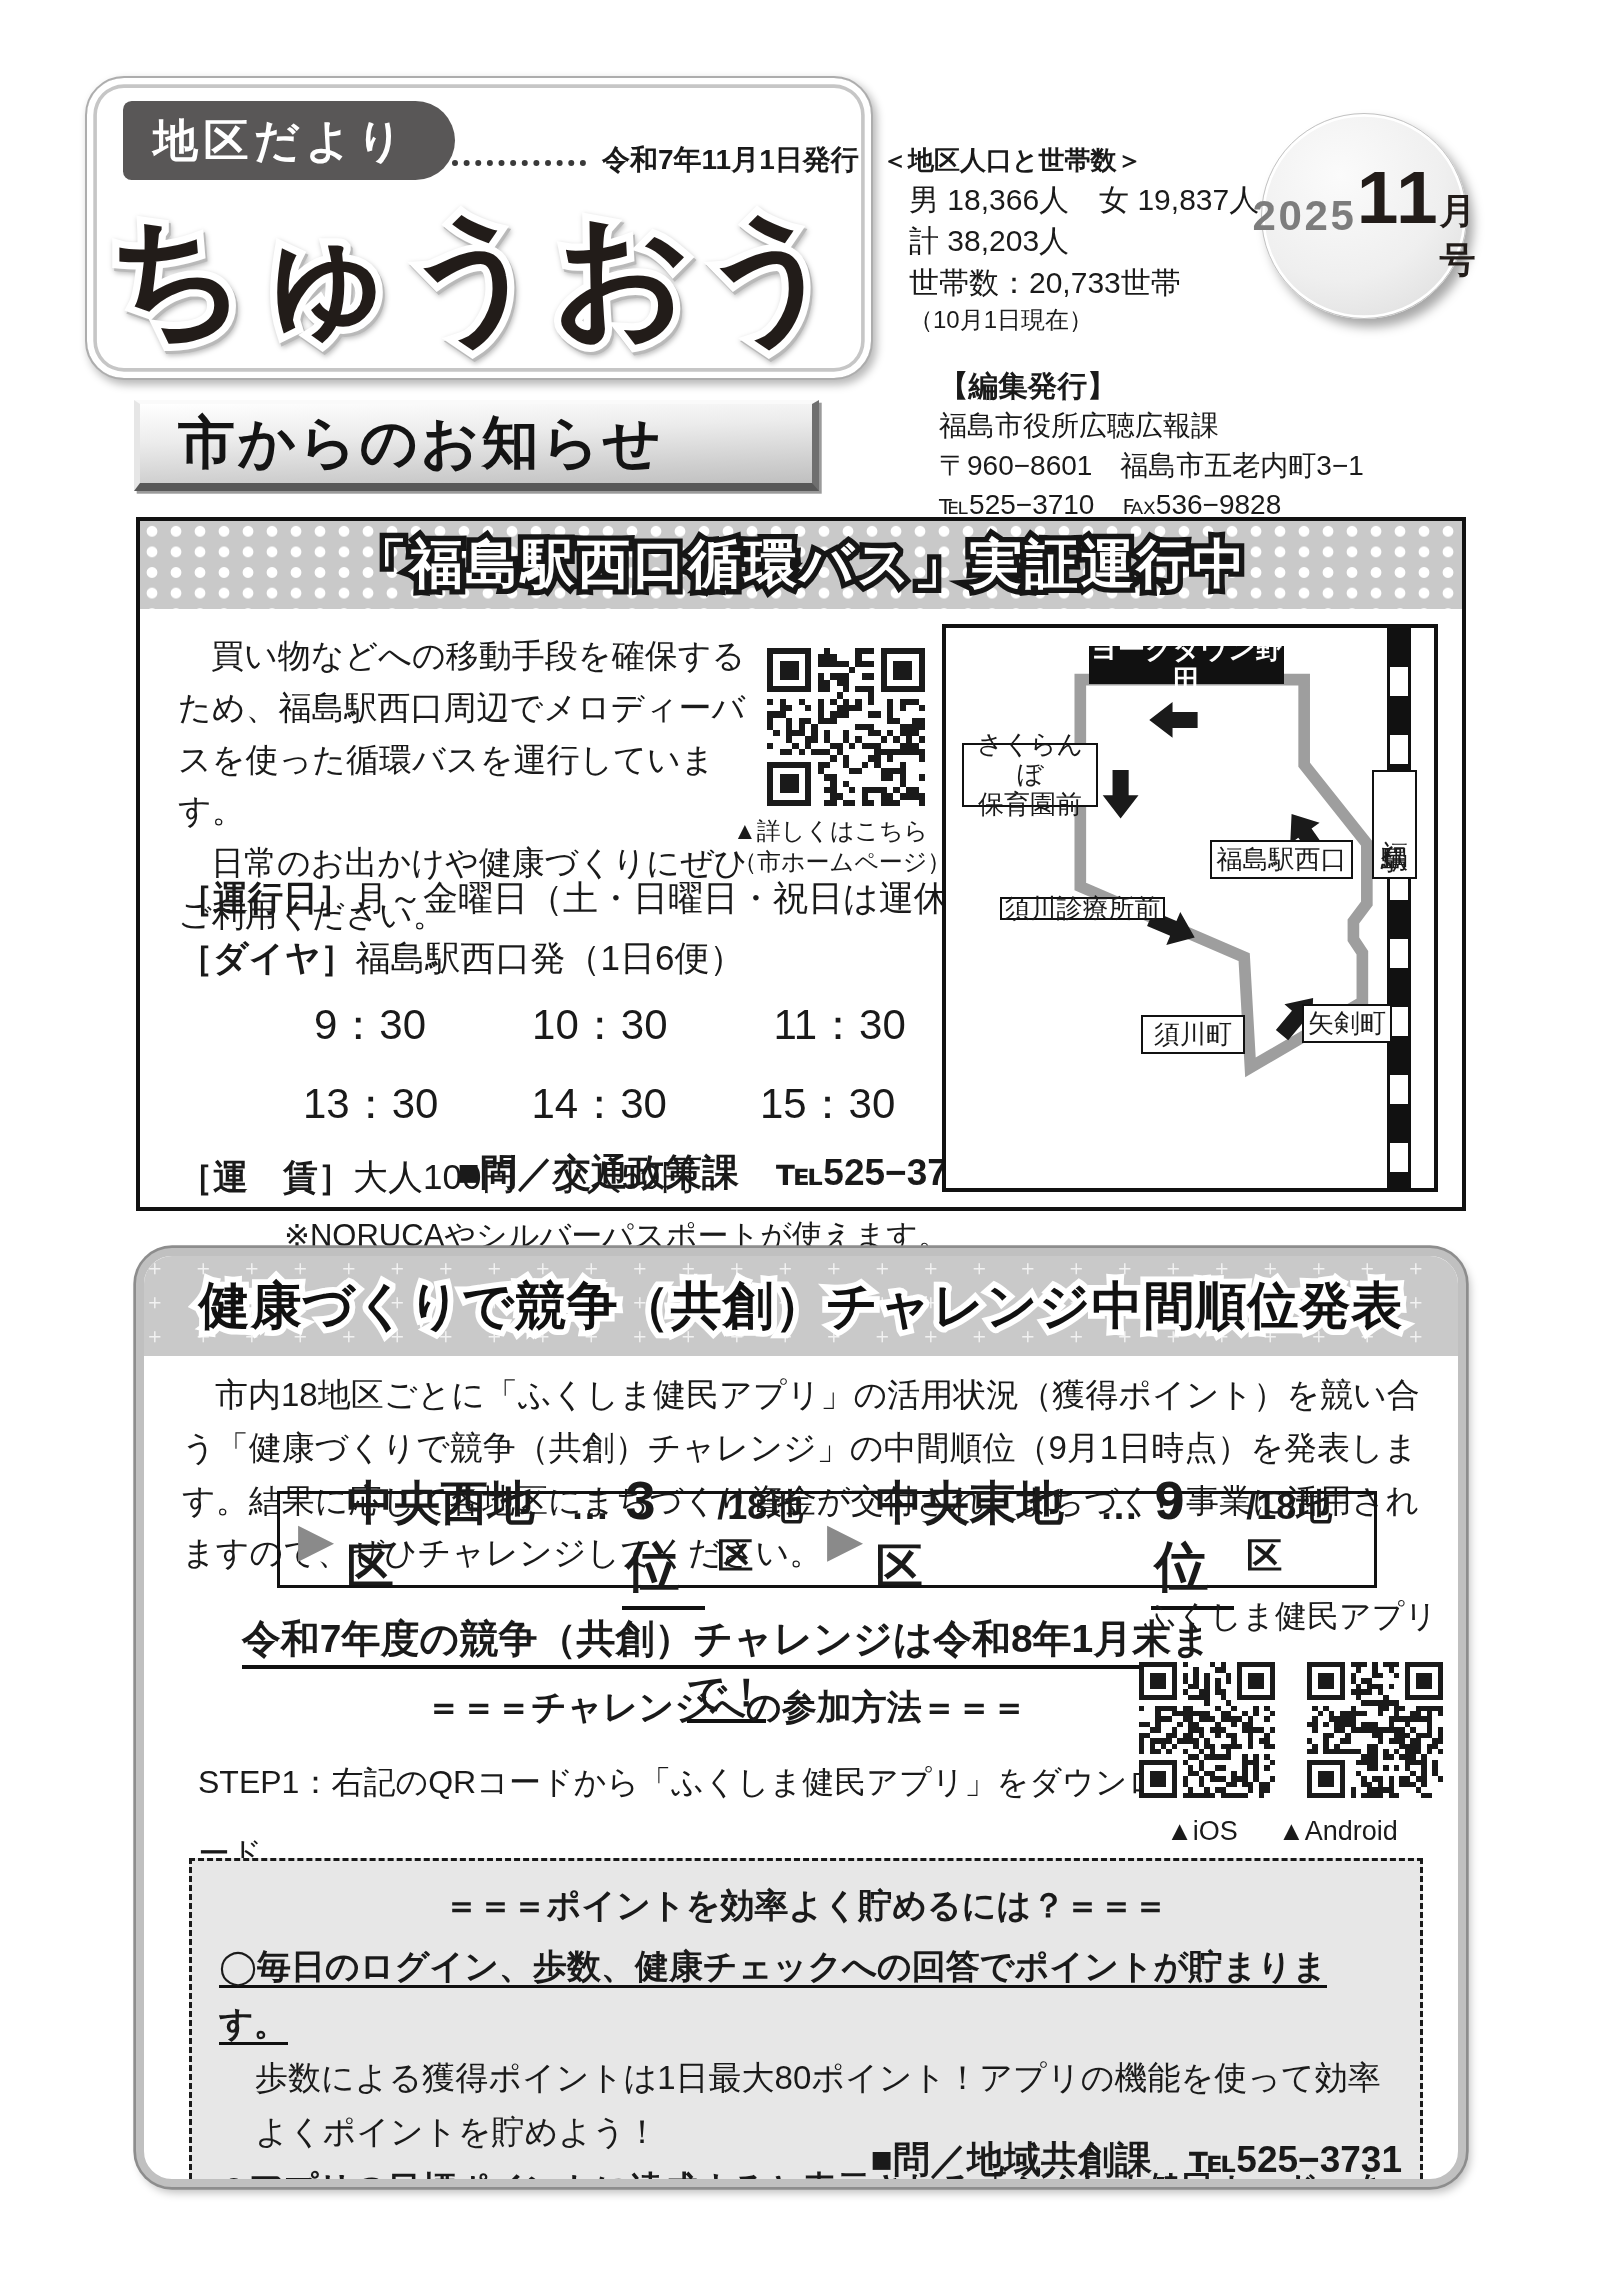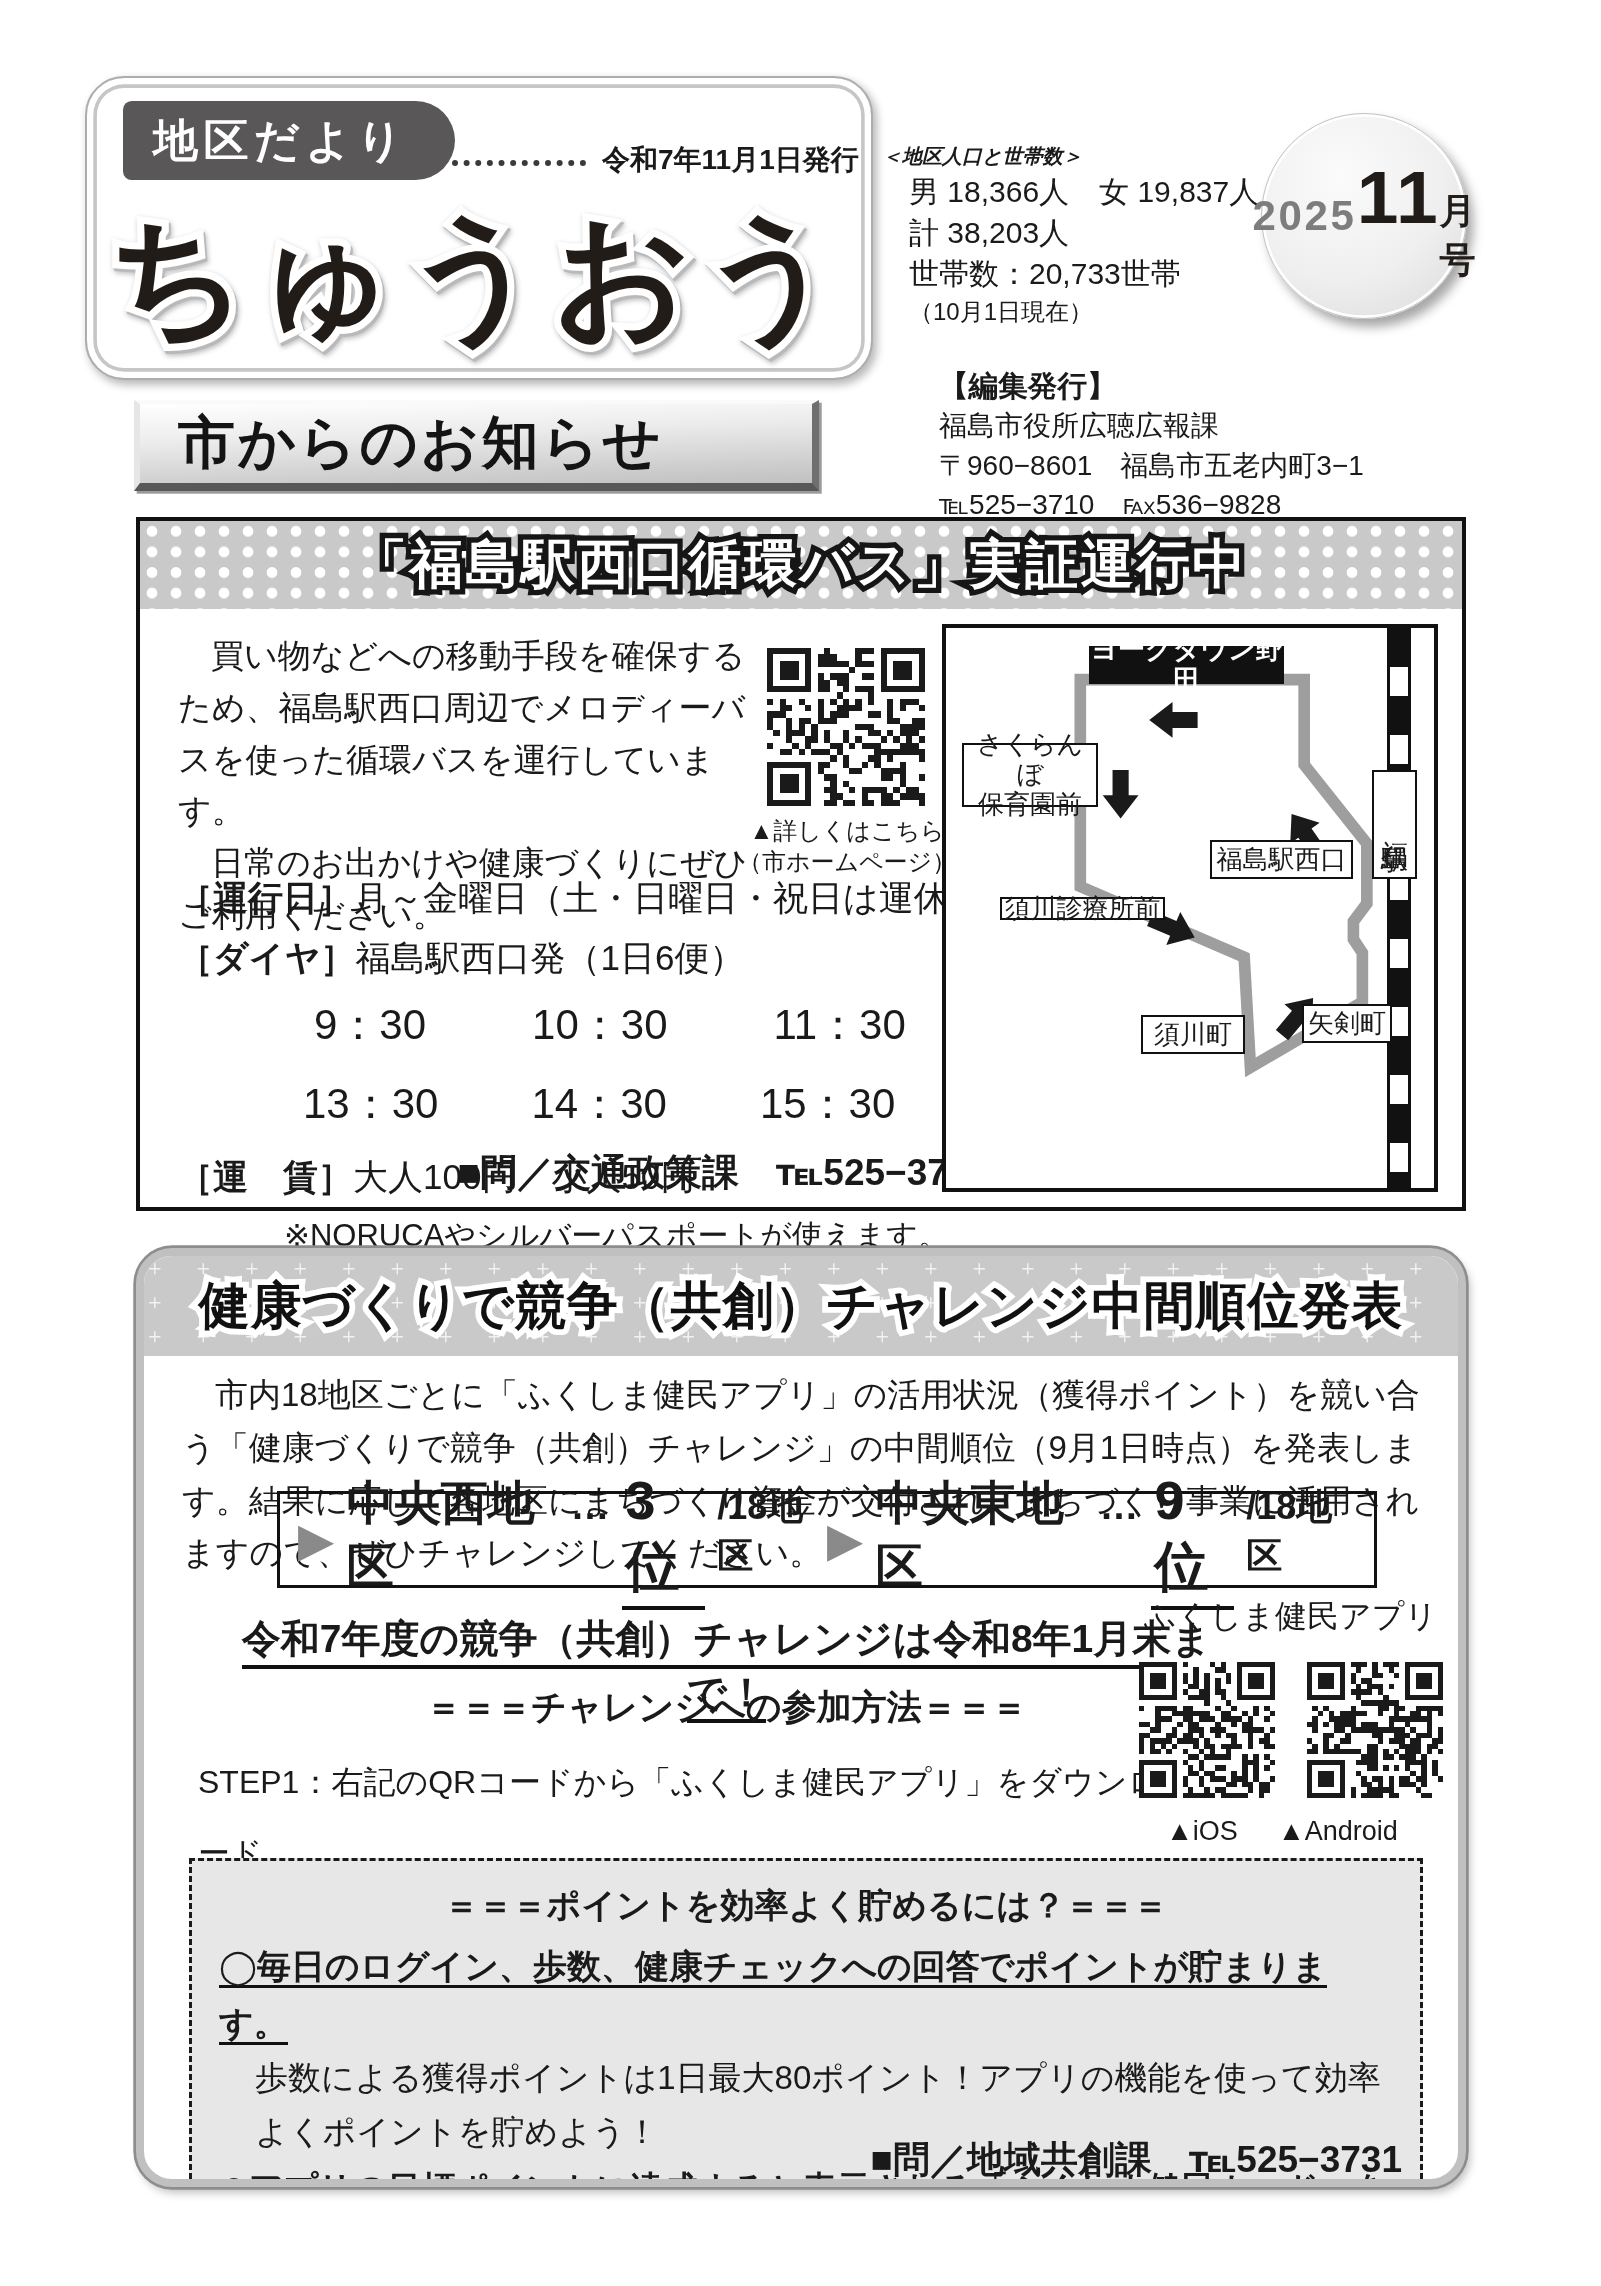--- a/index.html
+++ b/index.html
@@ -13,21 +13,21 @@
     box-shadow:inset 0 0 0 6.3px #ffffff,inset 0 0 0 9.9px #c6c6c6,3.6px 4.5px 8px rgba(0,0,0,.28);}
   .kuban{left:36px;top:23px;height:79px;padding:0 47px 0 30px;background:#595757;color:#fff;
     border-radius:9px 41px 41px 9px;display:flex;align-items:center;font-size:45px;font-weight:bold;letter-spacing:5.4px;}
   .dotted-leader{left:365px;top:82px;width:134px;border-bottom:6.3px dotted #3a3a3a;}
   .issue-date{left:515px;top:63px;font-size:28px;font-weight:bold;}
   .big-title{left:0;top:107px;width:100%;text-align:center;font-size:136px;font-weight:900;color:#221c19;
     letter-spacing:9px;-webkit-text-stroke:14.3px #fff;paint-order:stroke fill;
     filter:drop-shadow(2.7px 3.6px 0 #b9b9b9) drop-shadow(1.8px 2.7px 2.7px rgba(0,0,0,.25));}
 
   .pop-box{left:882px;top:143px;width:394px;font-size:30px;line-height:1.38;}
-  .pop-box .pop-h{font-weight:bold;font-size:20px;font-style:italic;}
+  .pop-box .pop-h{font-weight:bold;font-size:26px;}
   .pop-box .ind{padding-left:27px;}
   .pop-box .asof{font-size:24px;padding-left:27px;}
 
   .issue-badge{left:1261px;top:113px;width:204px;height:204px;border-radius:50%;
     background:radial-gradient(circle at 38% 30%,#fbfbfb 0%,#efefef 55%,#d9d9d9 100%);
     border:1.8px solid #c2c2c2;box-shadow:6.3px 8px 10.7px rgba(0,0,0,.35),inset 0 0 0 2.7px #fff;
     display:flex;flex-direction:row;align-items:center;justify-content:center;}
   .ib-year{color:#7d7d7d;font-size:42px;font-weight:800;letter-spacing:2.7px;line-height:1;}
   .ib-month-row{display:flex;align-items:baseline;margin-top:13px;}
   .ib-month{color:#221c19;font-size:75px;font-weight:900;line-height:1;letter-spacing:1.8px;}
@@ -47,21 +47,21 @@
   .band1{left:0;top:0;width:100%;height:88px;background-color:#c9c9c9;
     background-image:radial-gradient(circle,#ffffff 4.9px,rgba(255,255,255,0) 5.8px);
     background-size:24px 20.6px;display:flex;align-items:center;justify-content:center;}
   .band1-title{font-size:53px;font-weight:900;color:#fff;letter-spacing:2.7px;
     -webkit-text-stroke:10.7px #161616;paint-order:stroke fill;}
 
   .bus-para{left:38px;top:109px;width:591px;font-size:33px;line-height:1.57;}
   .bus-para p{margin:0;text-indent:1em;}
   .qr{background:#fff;}
   .qr-bus{left:627px;top:127px;width:158px;height:158px;}
-  .qr-bus-cap{left:593px;top:294px;width:228px;text-align:center;font-size:24px;line-height:1.3;}
+  .qr-bus-cap{left:593px;top:294px;width:228px;text-align:left;font-size:24px;line-height:1.3;}
 
   .sched{left:38px;top:351px;width:811px;font-size:35px;line-height:1.5;}
   .sched .lbl{font-weight:900;}
   .sched-row{margin-bottom:7.2px;}
   .times{display:flex;gap:106px;padding-left:136px;font-size:42px;margin:9px 0 16px 0;}
   .times.t2{gap:93px;padding-left:125px;}
   .fare-note{padding-left:106px;font-size:31px;margin-top:9px;}
   .contact1{left:38px;top:627px;width:811px;text-align:right;font-size:37px;font-weight:bold;}
 
   

